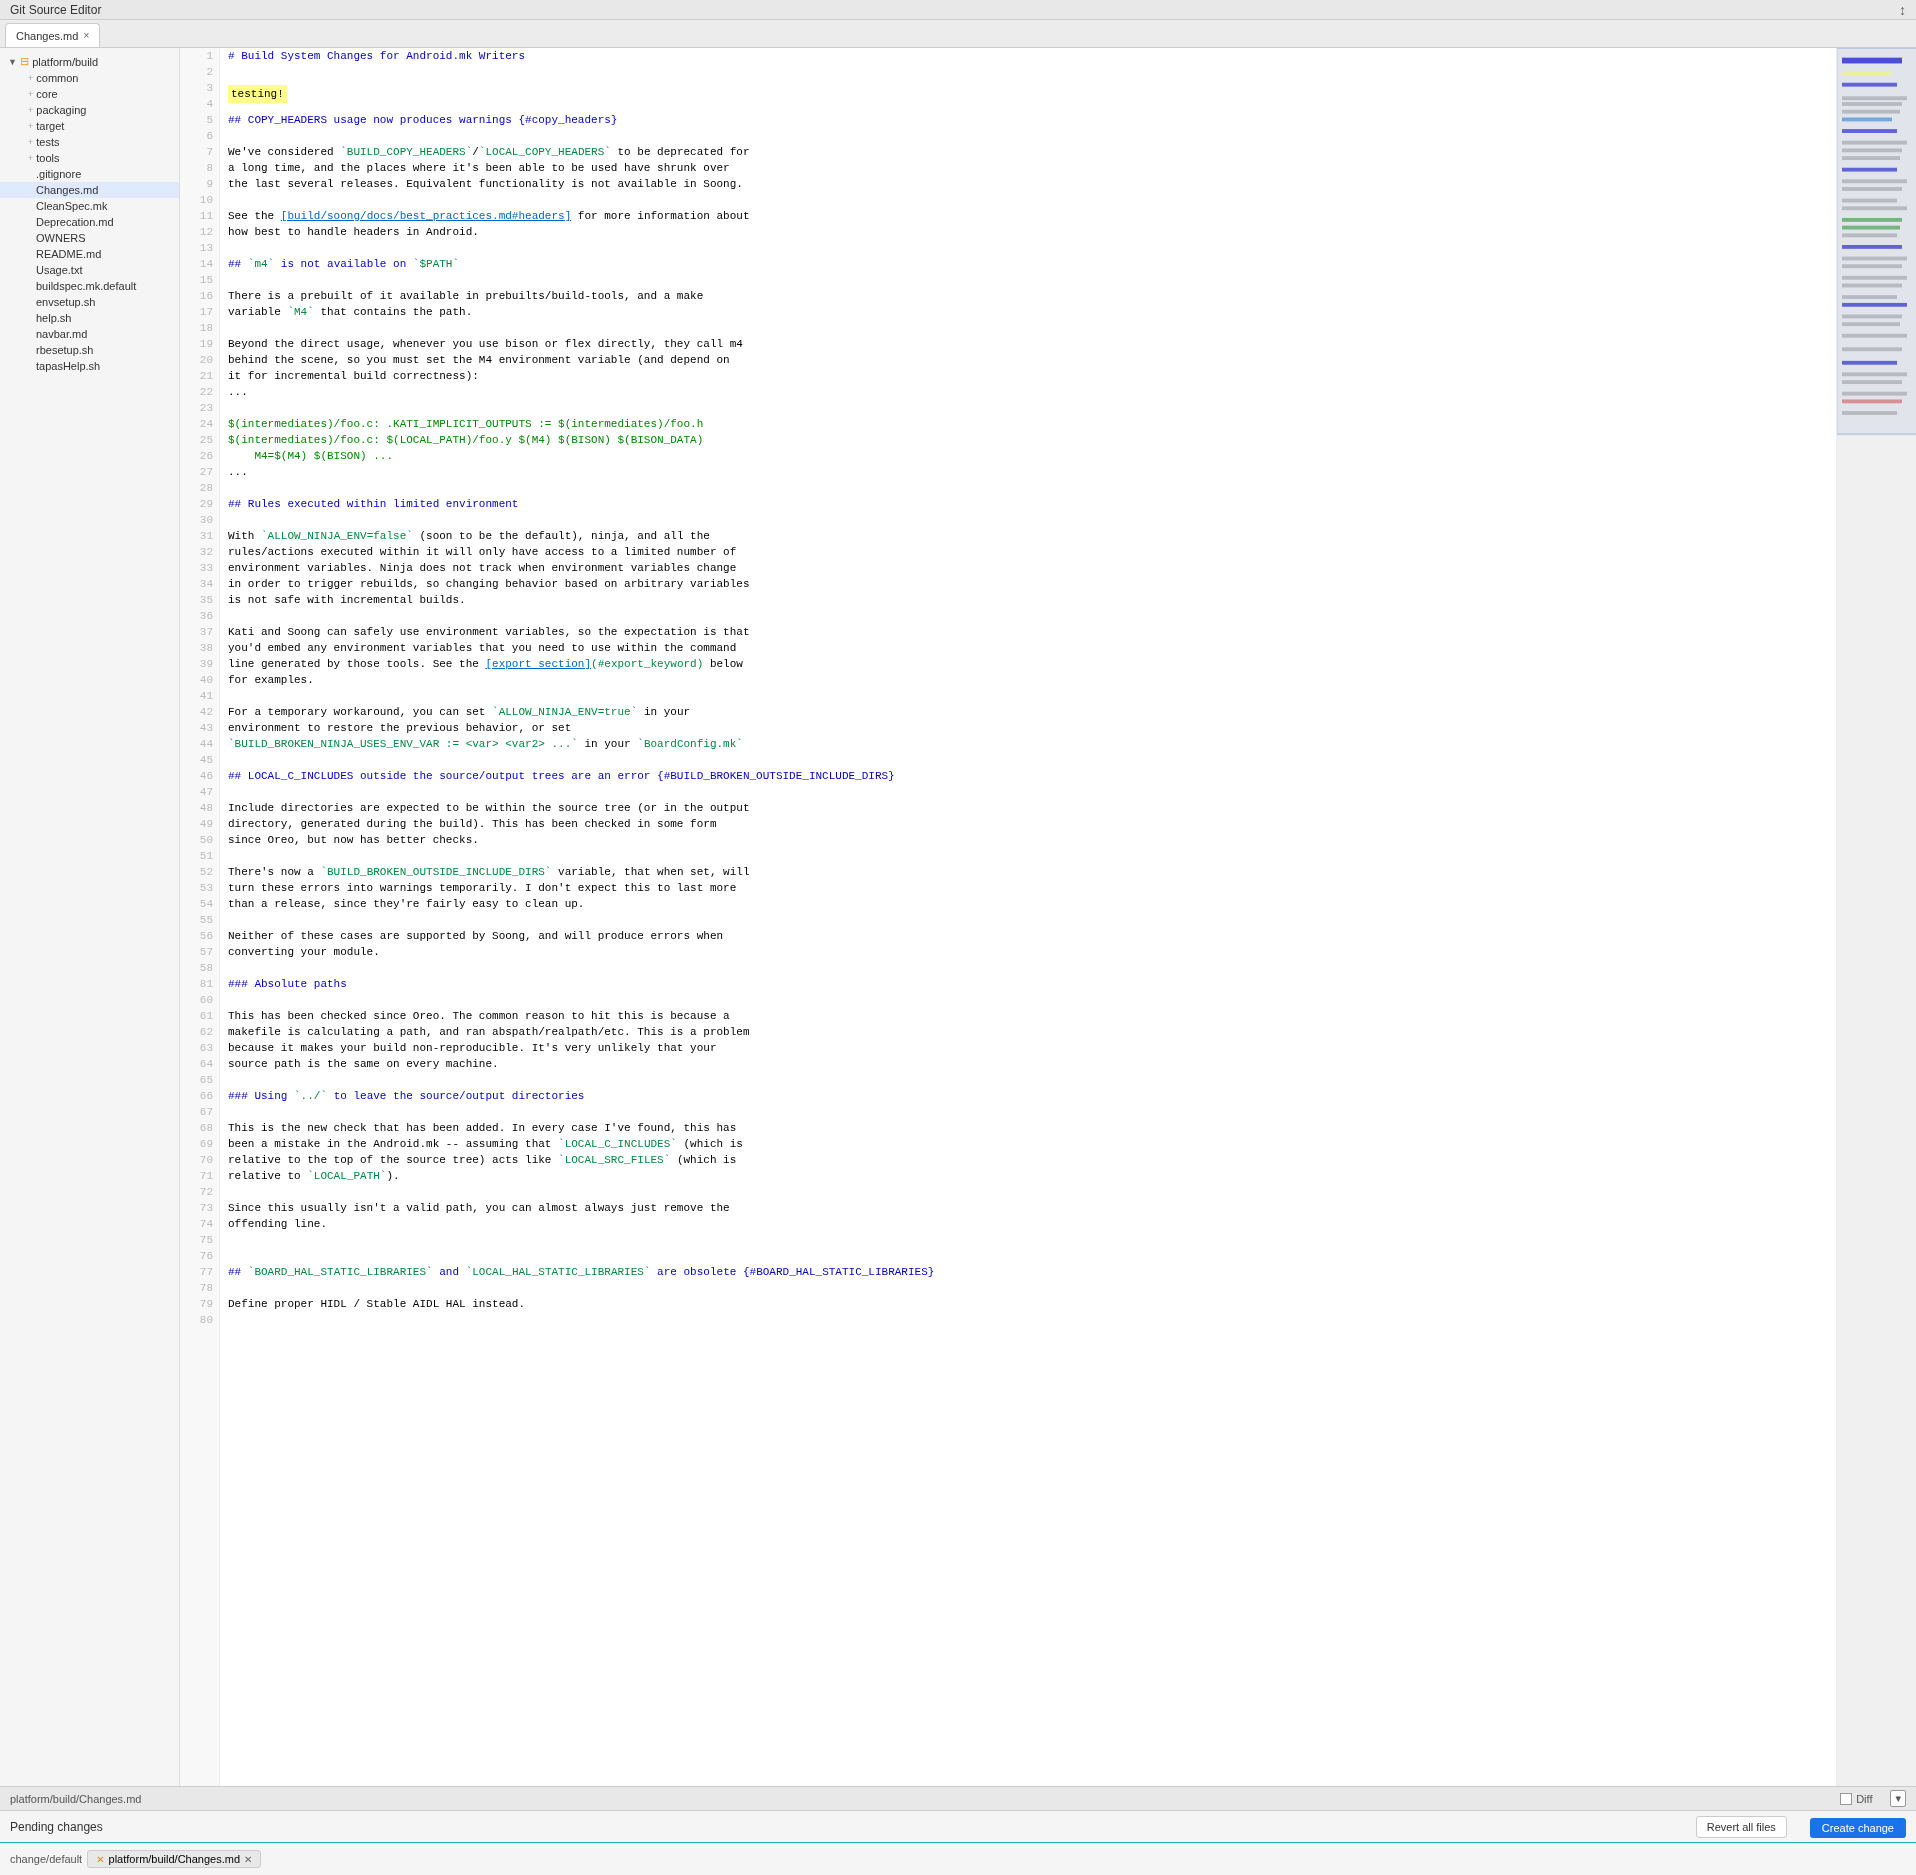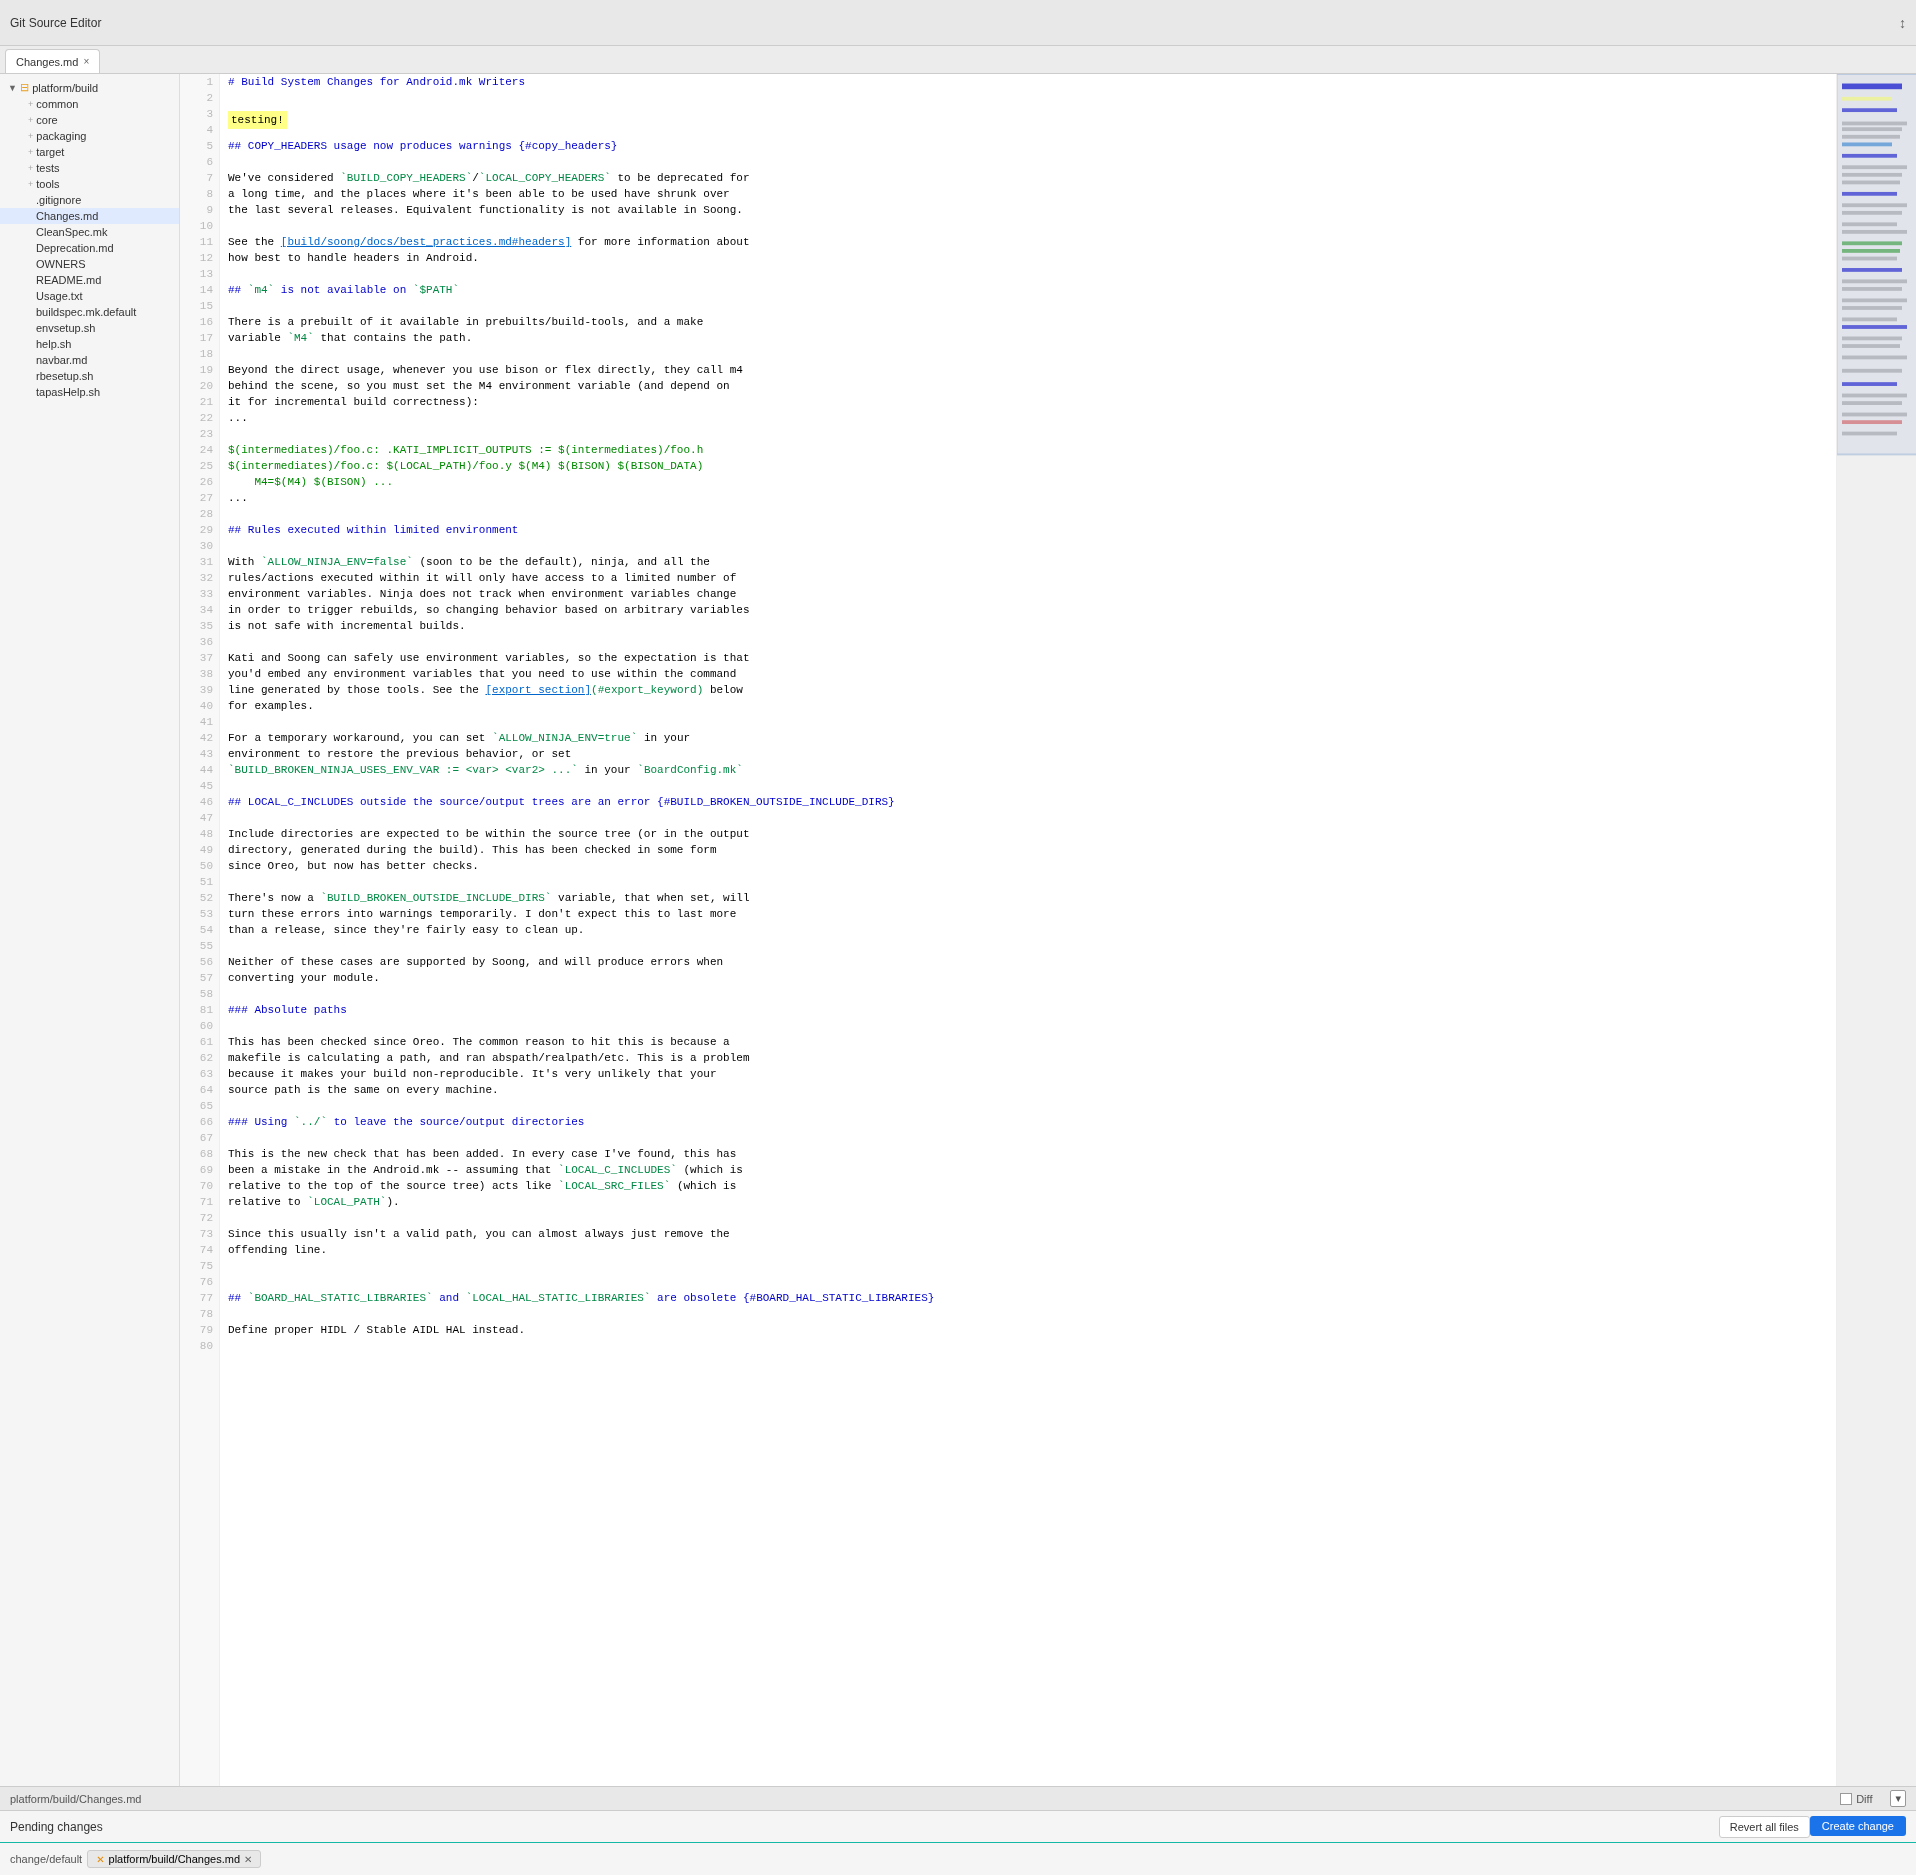--- a/index.html
+++ b/index.html
@@ -1,20 +1,20 @@
 <!DOCTYPE html>
 <html><head>
   <meta charset="utf-8">
   <style>
     * { box-sizing: border-box; margin: 0; padding: 0; }
     body { font-family: -apple-system, BlinkMacSystemFont, 'Segoe UI', sans-serif; font-size: 12px; background: #f5f5f5; overflow: hidden; height: 1875px; display: flex; flex-direction: column; }
     
     
     #title-bar {
-      height: 46px;
+      height: 20px;
       background: #e8e8e8;
       border-bottom: 1px solid #ccc;
       display: flex;
       align-items: center;
       padding: 0 10px;
       justify-content: space-between;
     }
 
     
     #tab-bar {
@@ -159,21 +159,21 @@
     #pending-changes {
       height: 32px;
       display: flex;
       align-items: center;
       padding: 0 10px;
       background: #f5f5f5;
       border-bottom: 1px solid #14b8a6;
       justify-content: space-between;
     }
     .pending-label { font-size: 12px; color: #333; font-weight: 500; }
-    .pending-actions { display: flex; gap: 0; align-items: flex-start; }
+    .pending-actions { display: flex; gap: 23px; align-items: flex-end; }
 
     .btn-revert {
       padding: 4px 10px;
       background: #fff;
       border: 1px solid #ccc;
       border-radius: 3px;
       font-size: 11px;
       cursor: pointer;
       color: #333;
     }

